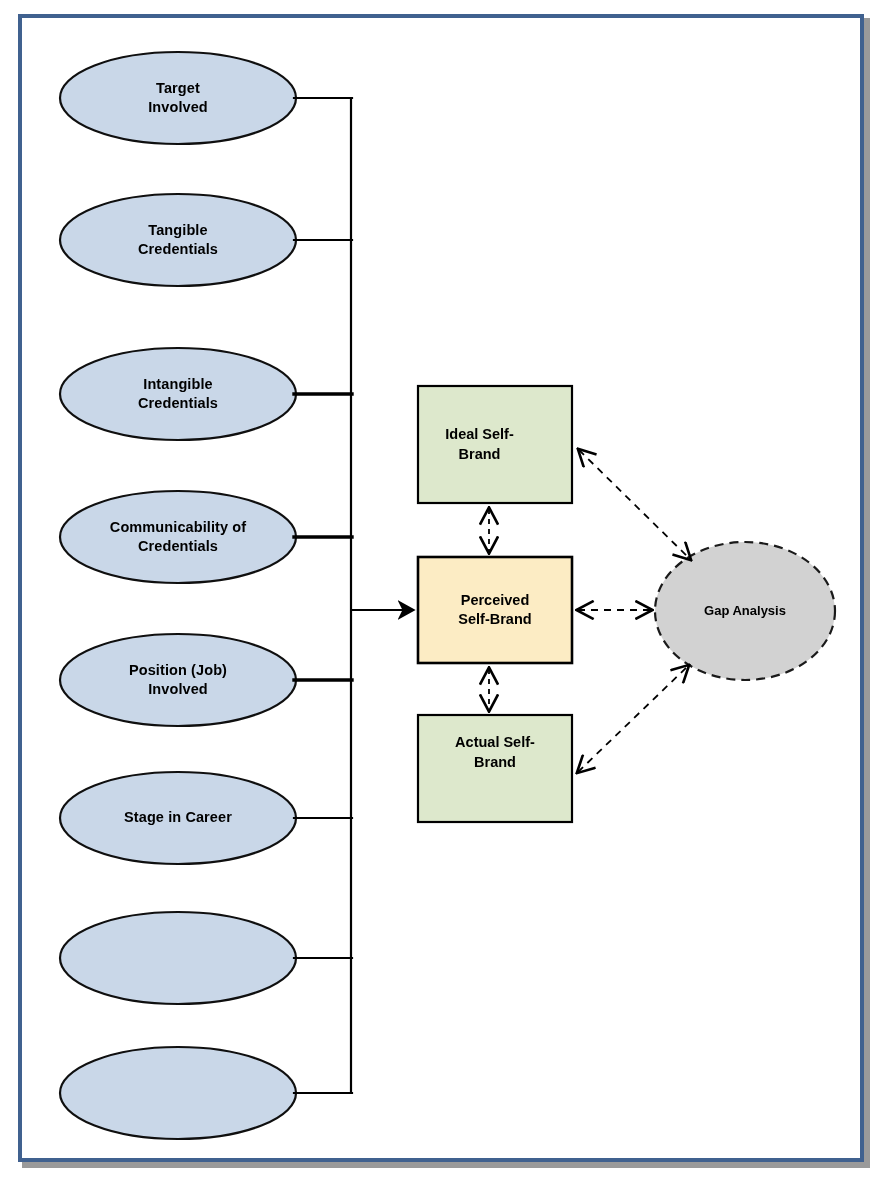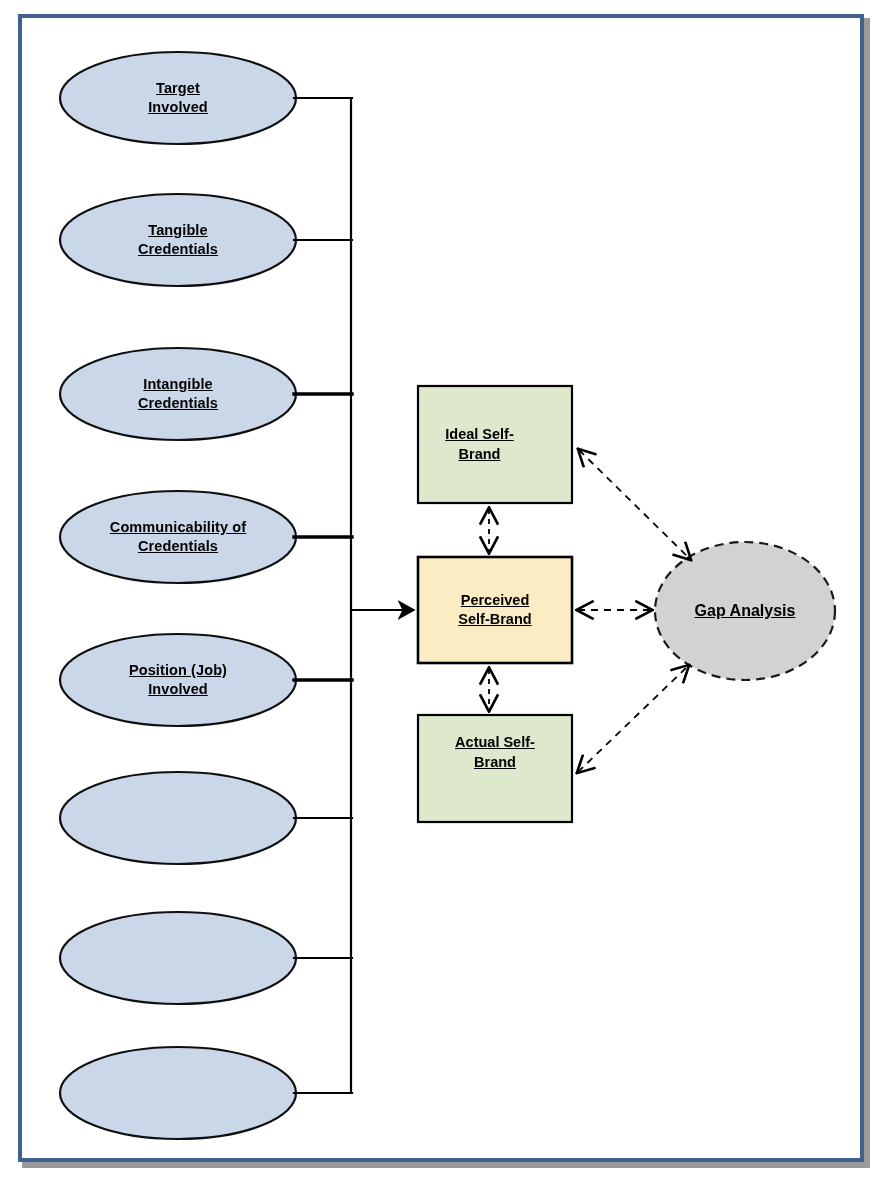--- a/index.html
+++ b/index.html
@@ -48,31 +48,30 @@
     position: absolute;
     display: flex;
     align-items: center;
     justify-content: center;
     text-align: center;
     font-weight: bold;
     color: #000000;
     line-height: 1.32;
     pointer-events: none;
     z-index: 4;
-    text-decoration: underline;
   }
   .ellipse-label {
     font-size: 14.5px;
     letter-spacing: 0.1px;
   }
   .box-label {
     font-size: 14.5px;
   }
   .gap-label {
-    font-size: 16px;
+    font-size: 13px;
     justify-content: center;
   }
 </style>
 </head>
 <body>
 
 <div id="page">
 
   <div id="frame-shadow"></div>
   <div id="frame"></div>
@@ -158,20 +157,25 @@
     </div>
   </div>
 
   <div class="node-label ellipse-label" style="left:60px; top:634px; width:236px; height:92px;">
     <div>
       <div>Position (Job)</div>
       <div>Involved</div>
     </div>
   </div>
 
+  <div class="node-label ellipse-label" style="left:60px; top:772px; width:236px; height:92px;">
+    <div>
+      <div>Stage in Career</div>
+    </div>
+  </div>
 
 
 
   <div class="node-label box-label" style="left:418px; top:386px; width:123px; height:117px;">
     <div>
       <div>Ideal Self-</div>
       <div>Brand</div>
     </div>
   </div>
 

